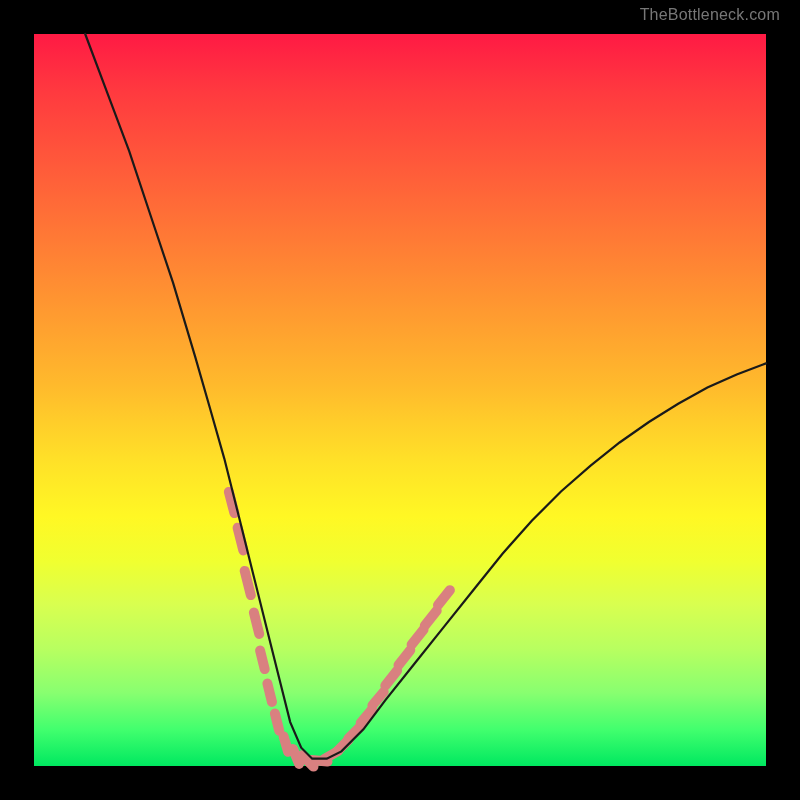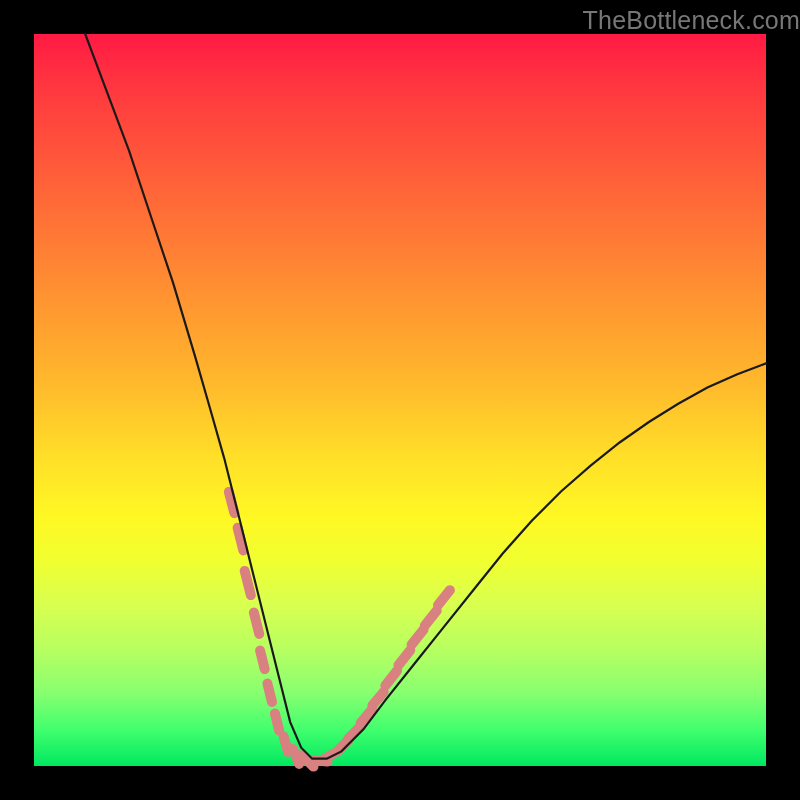--- a/index.html
+++ b/index.html
@@ -39,23 +39,23 @@
       #d8ff50 78%,
       #b8ff60 84%,
       #88ff70 90%,
       #42ff6e 95%,
       #00e860 100%
     );
   }
   .watermark {
     position: absolute;
     top: 6px;
-    right: 0;
+    right: 20px;
     color: #777;
-    font-size: 25px;
+    font-size: 16px;
     font-weight: 400;
     letter-spacing: 0.2px;
     z-index: 20;
   }
   svg.curves {
     position: absolute;
     left: 0;
     top: 0;
     width: 732px;
     height: 732px;

